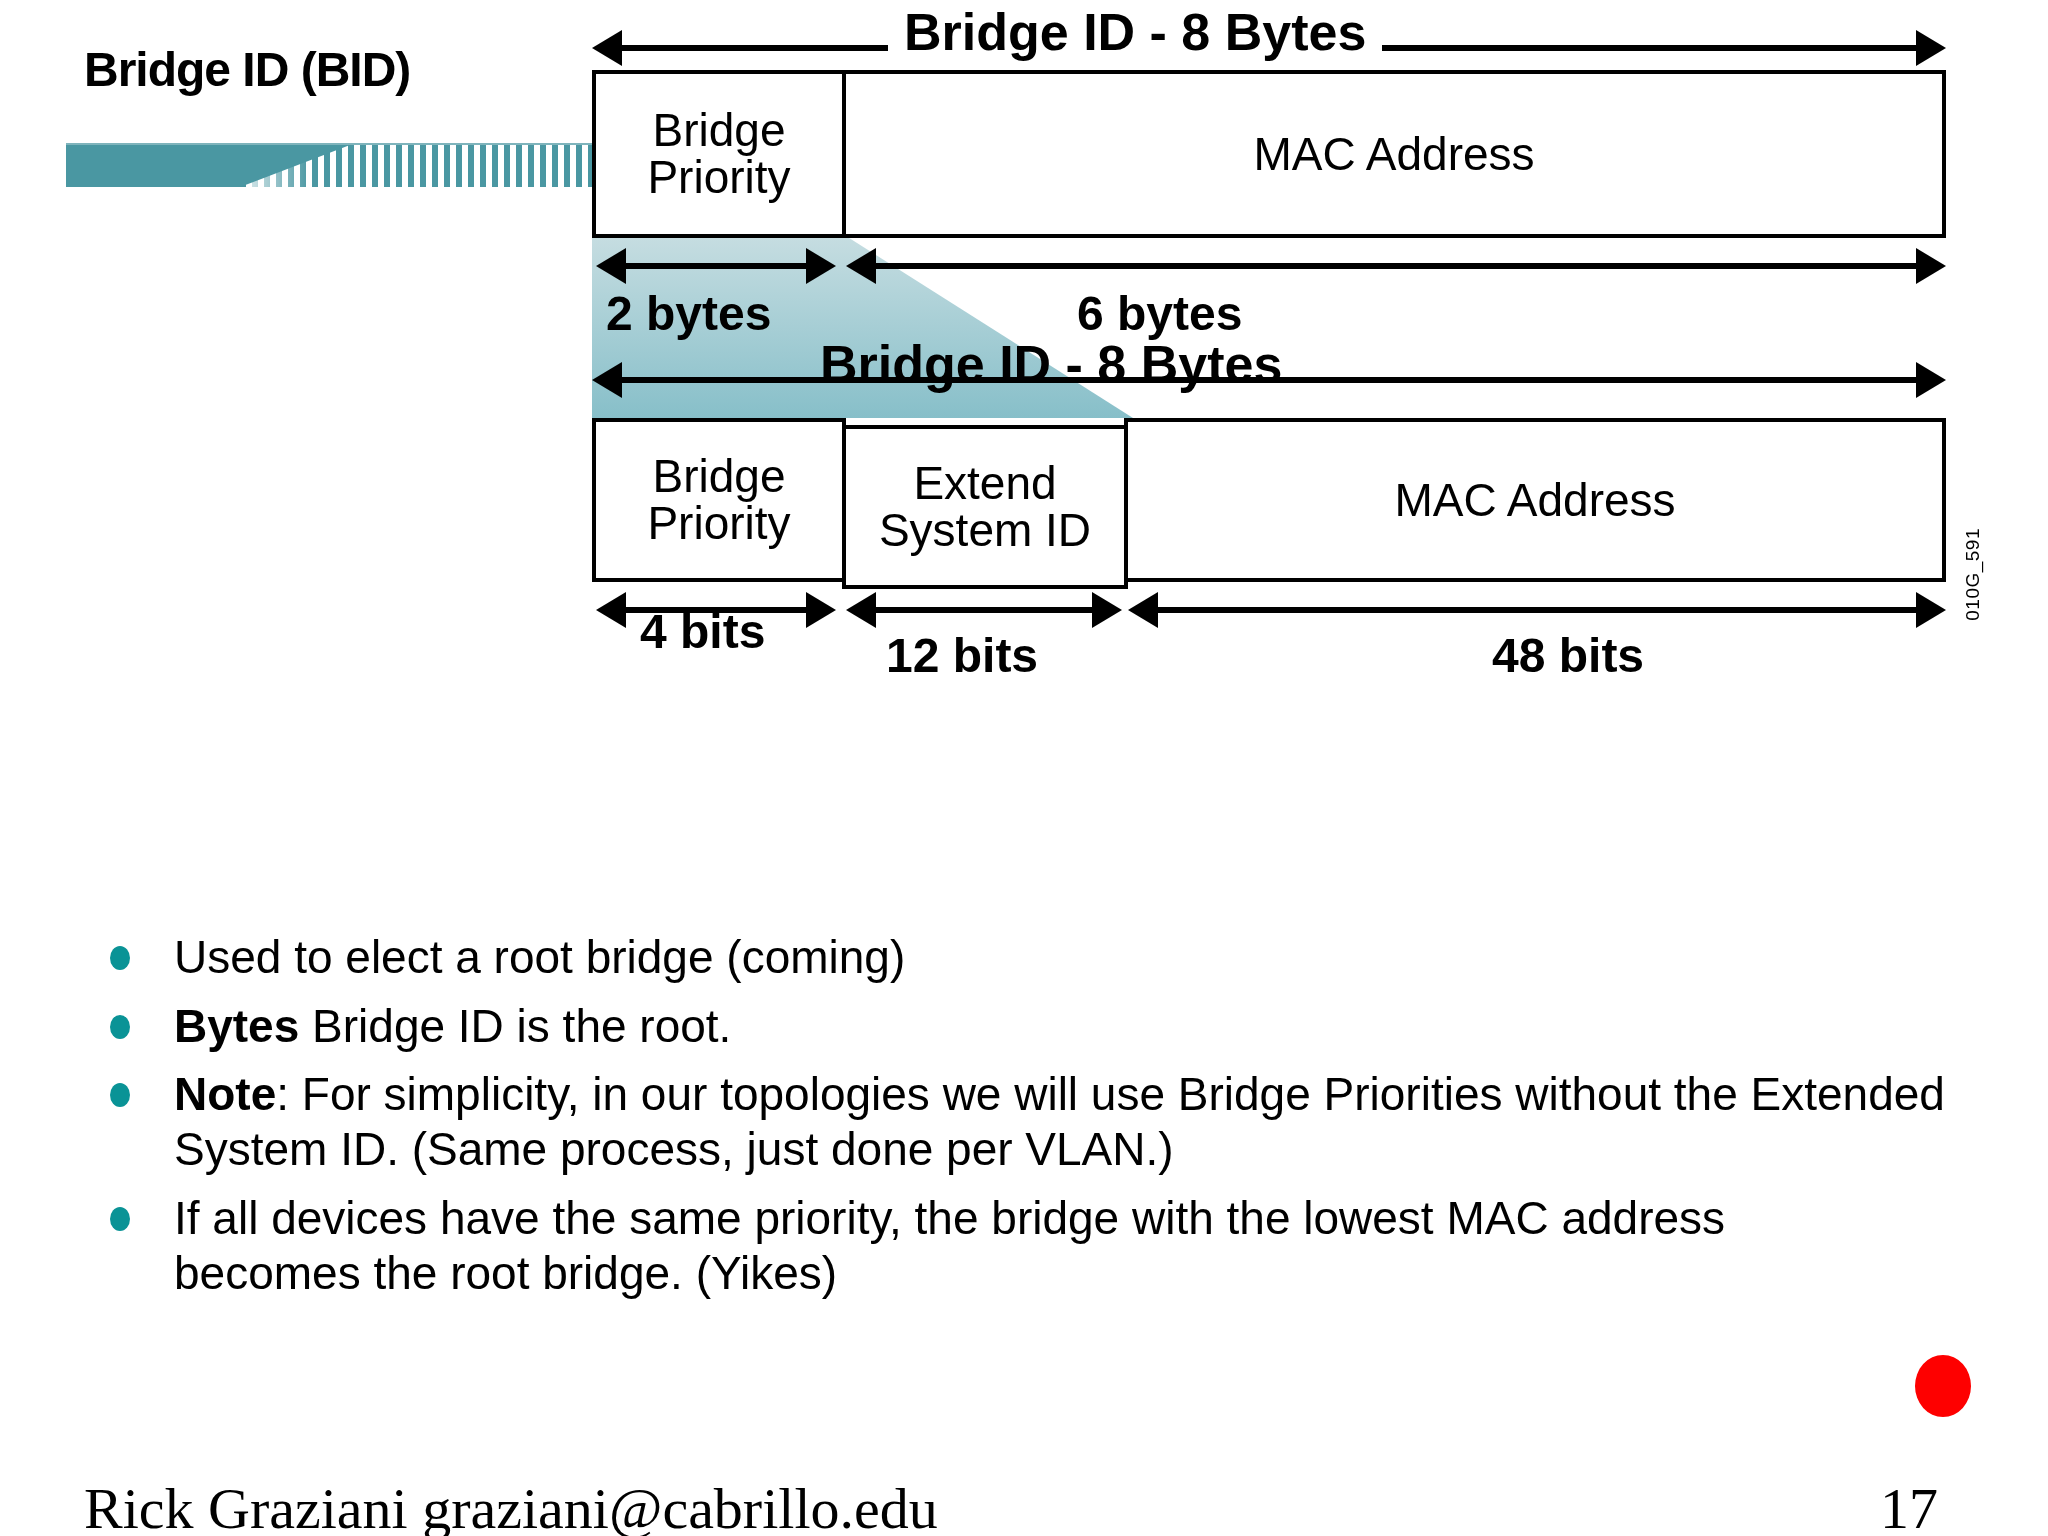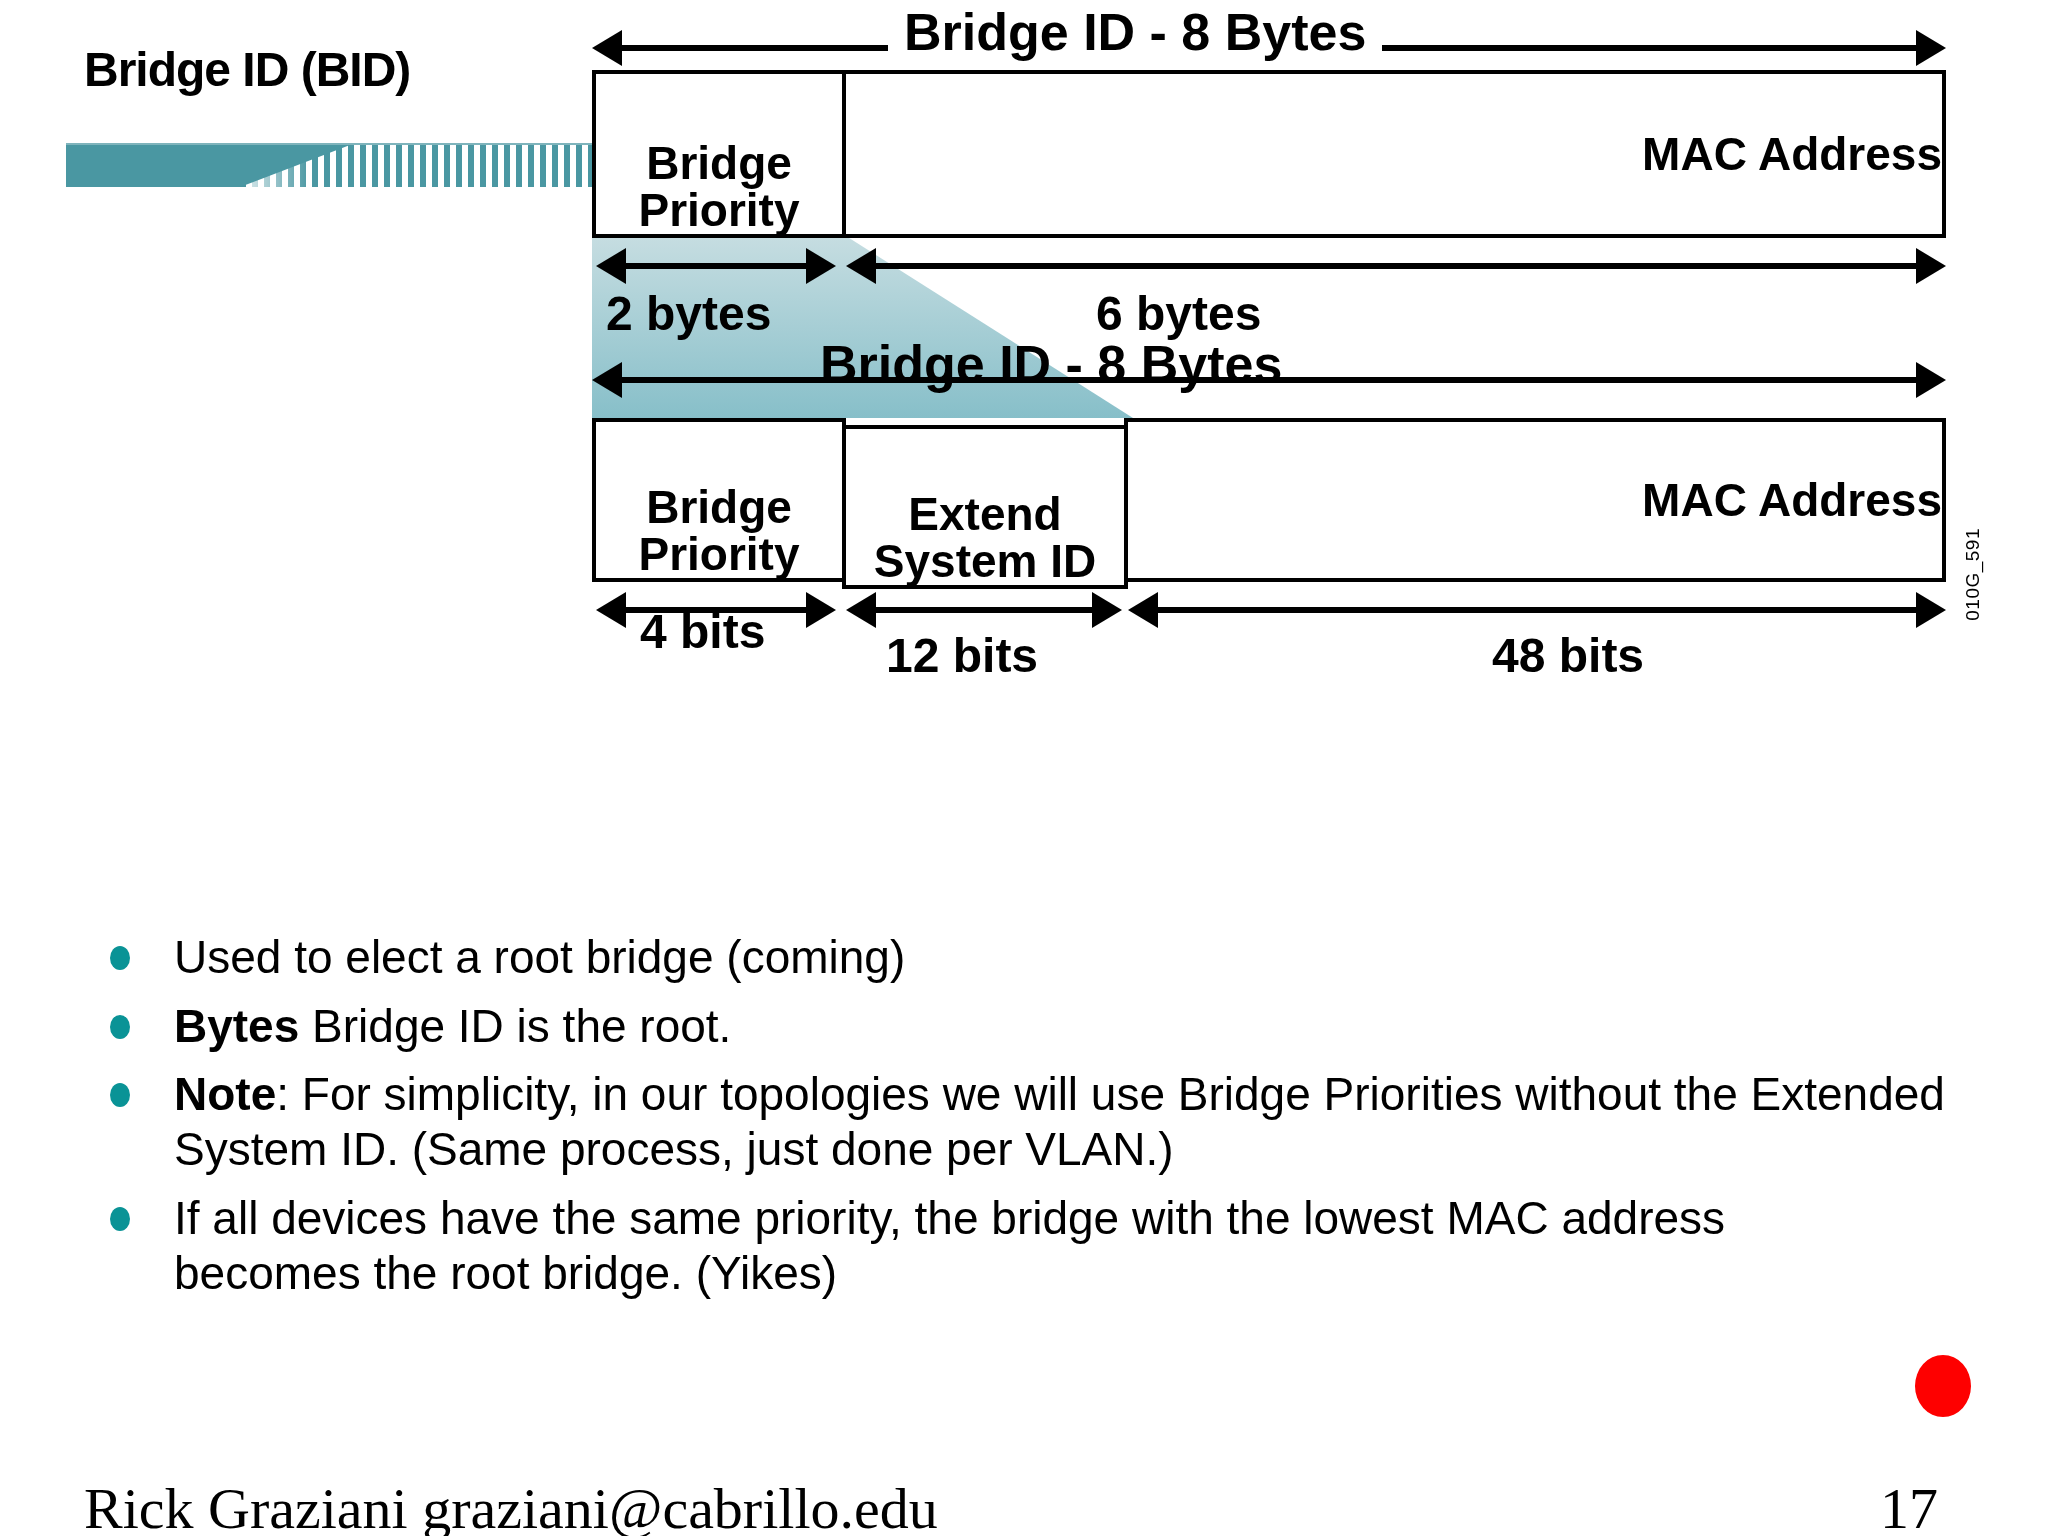--- a/index.html
+++ b/index.html
@@ -41,22 +41,22 @@
     background:#7fb4bc;
   }
 
   
   .diagram{position:absolute; left:588px; top:8px; width:1398px; height:690px;}
 
   
   .fbox{
     position:absolute; box-sizing:border-box;
     border:4px solid #000; background:#fff;
-    display:flex; align-items:center; justify-content:flex-end;
-    text-align:center; font-weight:bold; color:#000;
+    display:flex; align-items:center; justify-content:center;
+    text-align:center; font-weight:normal; color:#000;
     line-height:1.02; font-size:46px;
   }
   .fbox.two-line{font-size:46px;}
 
   
   .arrow-row{position:absolute; height:40px;}
   .aline{
     position:absolute; top:50%; height:6px; background:#000; transform:translateY(-50%);
   }
   .ahead{
@@ -155,21 +155,21 @@
       <div class="ahead left" style="left:0;"></div>
       <div class="aline" style="left:26px; width:188px;"></div>
       <div class="ahead right" style="right:0;"></div>
     </div>
     <div class="arrow-row" style="left:258px; top:238px; width:1100px;">
       <div class="ahead left" style="left:0;"></div>
       <div class="aline" style="left:26px; width:1046px;"></div>
       <div class="ahead right" style="right:0;"></div>
     </div>
     <div class="dlabel" style="left:18px; top:278px;">2 bytes</div>
-    <div class="dlabel" style="left:508px; top:278px;">6 bytes</div>
+    <div class="dlabel" style="left:489px; top:278px;">6 bytes</div>
 
     <div class="arrow-row" style="left:4px; top:352px; width:1354px;">
       <div class="ahead left" style="left:0;"></div>
       <div class="aline" style="left:28px; width:1298px;"></div>
       <div class="ahead right" style="right:0;"></div>
     </div>
     <div class="dlabel big" style="left:232px; top:326px;">Bridge ID - 8 Bytes</div>
 
     <div class="fbox two-line" style="left:4px; top:410px; width:254px; height:164px; flex-direction:column;">
       <span>Bridge</span>

